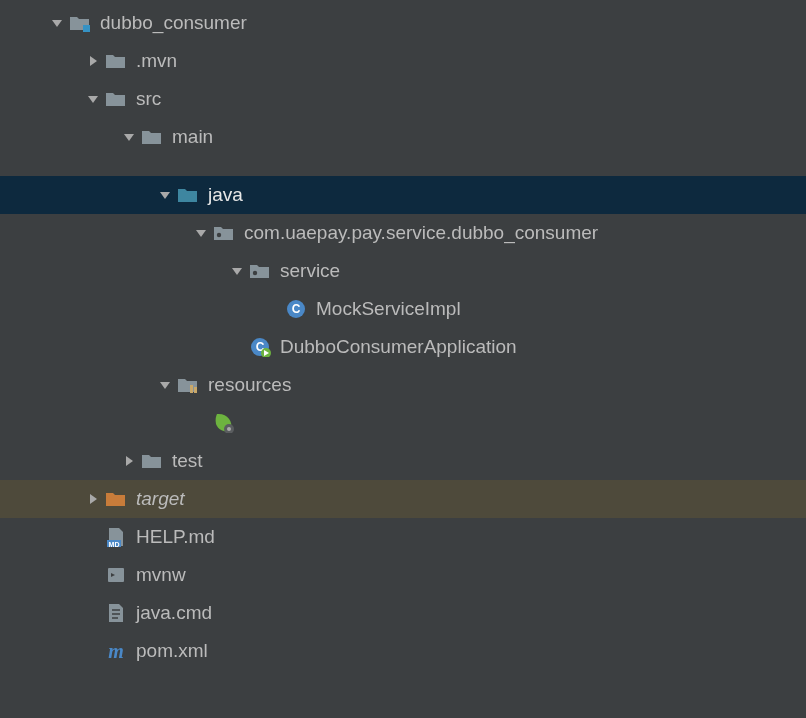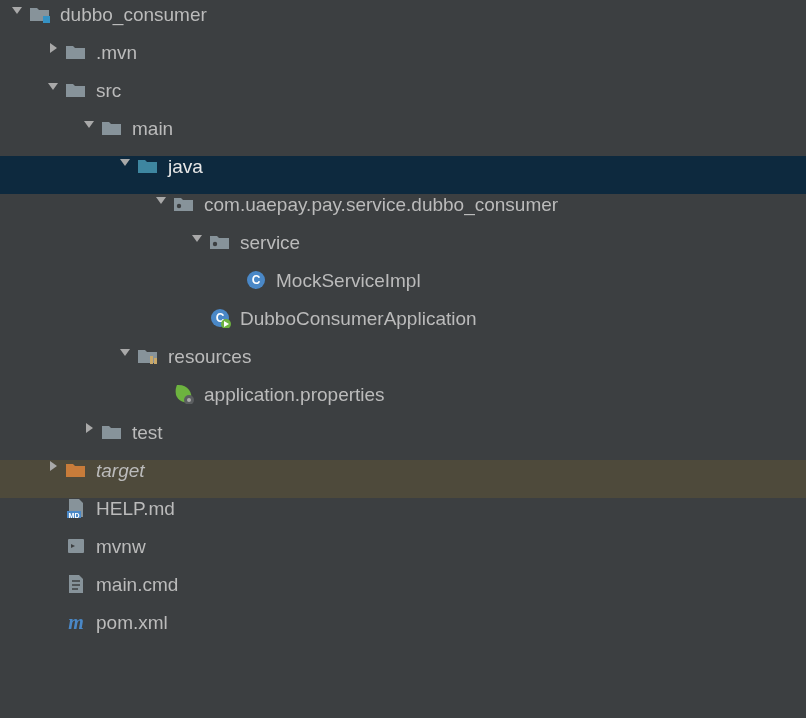--- a/index.html
+++ b/index.html
@@ -8,26 +8,27 @@
     font-family: -apple-system, BlinkMacSystemFont, "Segoe UI", sans-serif;
     font-size: 19px;
     color: #bbbbbb;
     width: 806px;
     height: 718px;
     overflow: hidden;
   }
   .tree { padding-top: 4px; }
   .row {
     display: flex;
-    align-items: flex-start;
+    align-items: center;
     height: 38px;
     white-space: nowrap;
     cursor: pointer;
+    padding-left: 40px;
   }
-  .row.selected { background: #0d293e; color: #dddddd; }
+  .row.selected { background: #0d293e; color: #dddddd; margin-top: 20px; }
   .row.highlight { background: #4e4a3b; font-style: italic; }
   .indent { display: inline-block; height: 1px; }
   .arrow {
     width: 18px;
     display: inline-flex;
     justify-content: center;
     align-items: center;
     margin-right: 2px;
   }
   .arrow svg { width: 12px; height: 12px; }
@@ -277,21 +278,20 @@
     <span class="label">resources</span>
   </div>
 
   <div class="row">
     <span class="indent" style="width:172px"></span>
     <span class="icon">
         <svg>
           <use href="#ic-spring-props"></use>
         </svg>
       </span>
-    <span class="label">application.properties</span>
   </div>
 
   <div class="row">
     <span class="indent" style="width:80px"></span>
     <span class="arrow">
         <svg>
           <use href="#arrow-right"></use>
         </svg>
       </span>
     <span class="icon">
@@ -339,21 +339,21 @@
     <span class="label">mvnw</span>
   </div>
 
   <div class="row">
     <span class="indent" style="width:64px"></span>
     <span class="icon">
         <svg>
           <use href="#ic-text"></use>
         </svg>
       </span>
-    <span class="label">main.cmd</span>
+    <span class="label">java.cmd</span>
   </div>
 
   <div class="row">
     <span class="indent" style="width:64px"></span>
     <span class="icon">
         <svg>
           <use href="#ic-maven"></use>
         </svg>
       </span>
     <span class="label">pom.xml</span>

